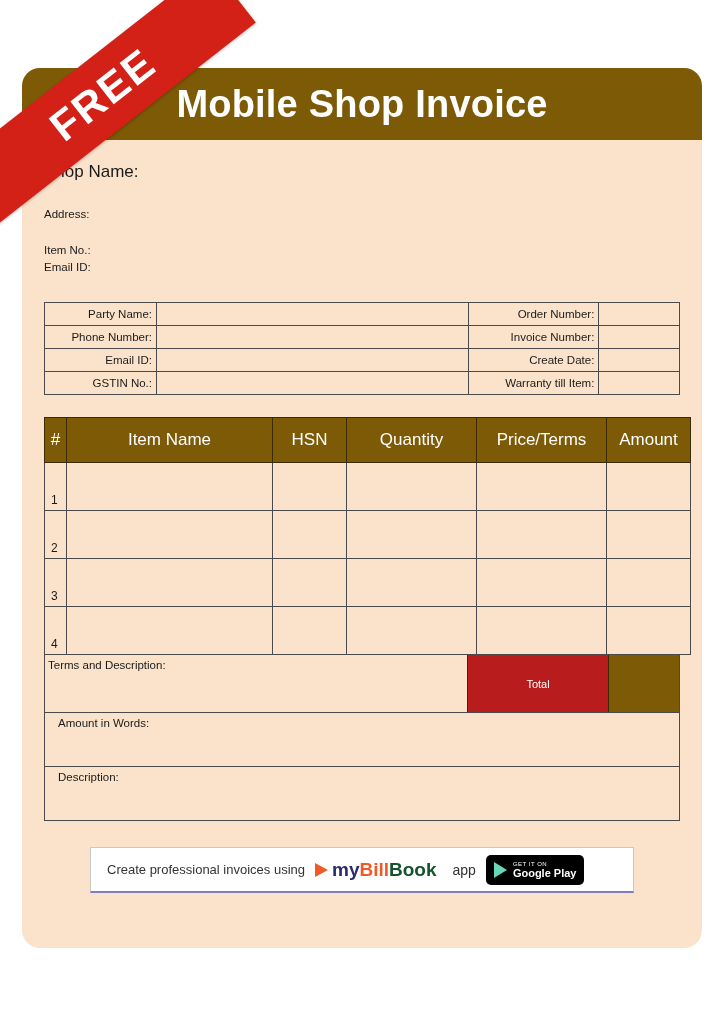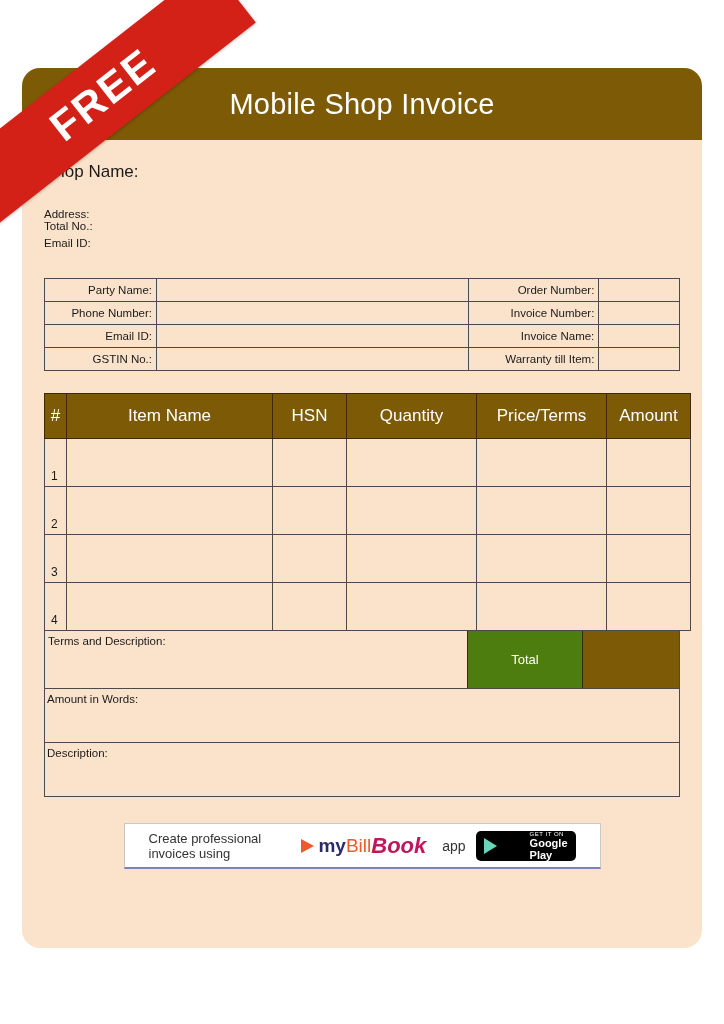--- a/index.html
+++ b/index.html
@@ -29,37 +29,38 @@
 
   #invoice-header {
     height: 72px;
     background: #7d5a05;
     display: flex;
     align-items: center;
     justify-content: center;
   }
   #invoice-header .title {
     color: #ffffff;
-    font-size: 29px;
-    font-weight: normal;
+    font-size: 38px;
+    font-weight: bold;
     letter-spacing: 0.2px;
   }
 
   
   .shop-block {
     padding: 22px 0 0 22px;
   }
   .shop-name {
     font-size: 17px;
     color: #1a1a1a;
     margin-bottom: 26px;
   }
   .shop-line {
     font-size: 11.5px;
     color: #1a1a1a;
+    margin-bottom: 24px;
   }
   .shop-line.tight {
     margin-bottom: 5px;
   }
 
   
   .details-wrap {
     margin: 29px 22px 0 22px;
     border: 1px solid #4a4a4a;
     border-bottom: none;
@@ -132,92 +133,91 @@
     height: 58px;
   }
   .terms-cell {
     width: 422px;
     font-size: 11.5px;
     color: #1a1a1a;
     padding: 4px 0 0 3px;
     box-sizing: border-box;
   }
   .total-label {
-    width: 116px;
-    background: #4d7c0f;
+    width: 142px;
+    background: #b91c1c;
     color: #ffffff;
-    font-size: 13px;
+    font-size: 11px;
     display: flex;
     align-items: center;
     justify-content: center;
     border-left: 1px solid #3b2a02;
     border-right: 1px solid #3b2a02;
     box-sizing: border-box;
   }
   .total-value {
     flex: 1;
     background: #7d5a05;
   }
 
   .block-row {
     margin: 0 22px 0 22px;
     width: 636px;
     border: 1px solid #4a4a4a;
     border-top: none;
     box-sizing: border-box;
     font-size: 11.5px;
     color: #1a1a1a;
-    padding: 4px 0 0 2px;
+    padding: 4px 0 0 13px;
   }
   .block-words { height: 54px; }
   .block-desc { height: 54px; }
 
   
   .footer-banner {
     margin: 26px auto 0 auto;
-    width: 477px;
+    width: 544px;
     height: 46px;
     background: #ffffff;
     border: 1px solid #c9c9c9;
     border-bottom: 2px solid #7f7fbf;
     display: flex;
     align-items: center;
-    padding: 0 24px;
+    padding: 0 16px;
     box-sizing: border-box;
   }
   .footer-text {
     font-size: 13px;
     color: #333333;
   }
   .mbb {
     display: flex;
     align-items: center;
     margin-left: 10px;
   }
   .mbb-tri {
     width: 0; height: 0;
     border-top: 7px solid transparent;
     border-bottom: 7px solid transparent;
     border-left: 13px solid #f05a28;
     margin-right: 4px;
   }
   .mbb-my { font-size: 19px; font-weight: bold; color: #2b2b6b; }
-  .mbb-bill { font-size: 19px; font-weight: normal; color: #f05a28; }
-  .mbb-book { font-size: 22px; font-weight: bold; color: #be185d; font-style: italic; }
+  .mbb-bill { font-size: 19px; font-weight: bold; color: #f05a28; }
+  .mbb-book { font-size: 19px; font-weight: bold; color: #14532d; }
   .app-word { font-size: 14px; color: #333; margin-left: 16px; }
   .gp-badge {
     margin-left: 10px;
     background: #000000;
     border-radius: 5px;
     height: 30px;
     display: flex;
     align-items: center;
     padding: 0 8px;
     color: #fff;
-    gap: 27px;
   }
   .gp-tri {
     width: 0; height: 0;
     border-top: 8px solid transparent;
     border-bottom: 8px solid transparent;
     border-left: 13px solid #6ad6b9;
     margin-right: 6px;
   }
   .gp-text-small { font-size: 6px; letter-spacing: 0.5px; display:block; }
   .gp-text-big { font-size: 11px; font-weight: bold; display:block; line-height: 12px; }
@@ -248,21 +248,21 @@
 
 <div id="invoice-sheet">
 
   <div id="invoice-header">
     <span class="title">Mobile Shop Invoice</span>
   </div>
 
   <div class="shop-block">
     <div class="shop-name">Shop Name:</div>
     <div class="shop-line">Address:</div>
-    <div class="shop-line tight">Total No.:</div>
+    <div class="shop-line tight">Item No.:</div>
     <div class="shop-line tight">Email ID:</div>
   </div>
 
   <div class="details-wrap">
     <div class="details-left">
       <div class="drow">
         <div class="dlabel">Party Name:</div>
         <div class="dfield"></div>
       </div>
       <div class="drow">
@@ -281,21 +281,21 @@
     <div class="details-right">
       <div class="drow">
         <div class="dlabel">Order Number:</div>
         <div class="dfield"></div>
       </div>
       <div class="drow">
         <div class="dlabel">Invoice Number:</div>
         <div class="dfield"></div>
       </div>
       <div class="drow">
-        <div class="dlabel">Invoice Name:</div>
+        <div class="dlabel">Create Date:</div>
         <div class="dfield"></div>
       </div>
       <div class="drow">
         <div class="dlabel">Warranty till Item:</div>
         <div class="dfield"></div>
       </div>
     </div>
   </div>
 
   <table class="items-table">

